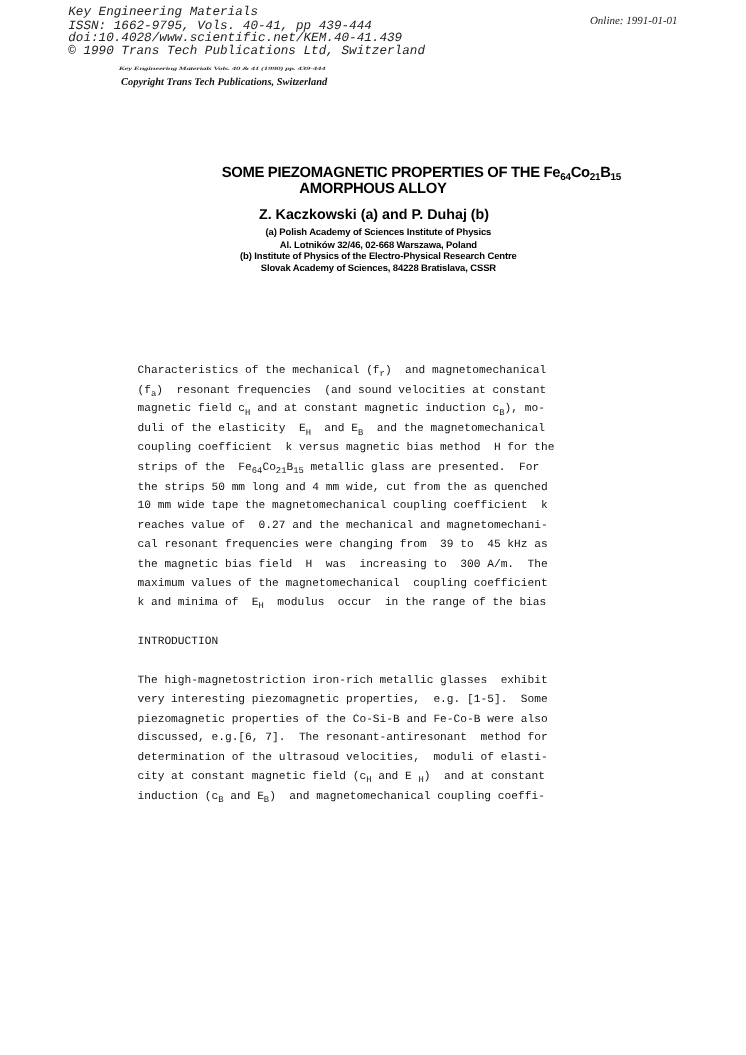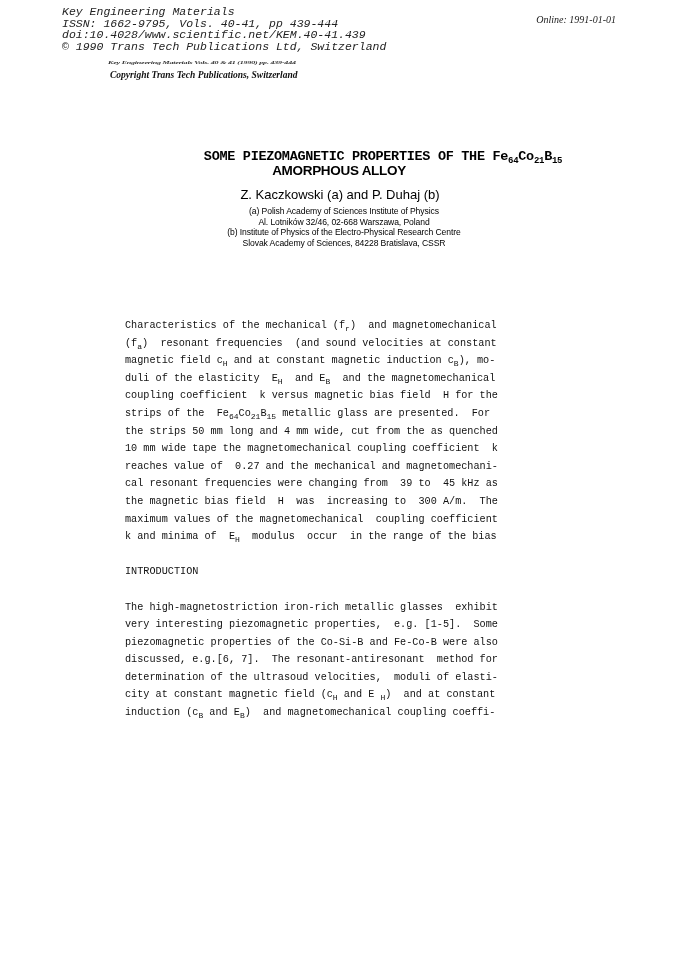--- a/index.html
+++ b/index.html
@@ -4,24 +4,24 @@
 <style>
   html, body { margin: 0; padding: 0; background: #ffffff; }
   body { width: 678px; height: 959px; position: relative; overflow: hidden; color: #111; }
   .hdr { position: absolute; left: 62px; top: 6px; font-family: Liberation Mono, monospace; font-style: italic; font-size: 11.5px; line-height: 11.6px; color: #222; }
   .hdr div { white-space: nowrap; }
   .online { position: absolute; right: 62px; top: 14px; font-family: "Liberation Serif", serif; font-style: italic; font-size: 10px; color: #222; }
   .garbled { position: absolute; left: 108px; top: 60px; font-family: "Liberation Serif", serif; font-style: italic; font-weight: bold; font-size: 8px; color: #333; transform: scaleY(0.55); transform-origin: top left; letter-spacing: -0.2px; white-space: nowrap; }
   .copyright { position: absolute; left: 110px; top: 70px; font-family: Liberation Serif, serif; font-style: italic; font-weight: bold; font-size: 9.5px; color: #111; white-space: nowrap; }
   .title { position: absolute; left: 0; width: 678px; top: 150px; text-align: center; font-family: "Liberation Sans", sans-serif; font-weight: bold; font-size: 13.5px; line-height: 14px; color: #000; letter-spacing: -0.3px; }
   .title sub { font-size: 9px; vertical-align: -3px; line-height: 0; }
-  .title .l1 { padding-left: 88px; font-family: Liberation Mono, monospace; }
-  .authors { position: absolute; left: 0; width: 678px; top: 187px; text-align: center; font-family: "Liberation Sans", sans-serif; font-size: 13px; color: #000; padding-left: 2px; box-sizing: border-box; }
-  .affil { position: absolute; left: 0; width: 678px; top: 206px; text-align: center; font-family: "Liberation Sans", sans-serif; font-size: 8.6px; line-height: 10.6px; color: #000; letter-spacing: -0.1px; padding-left: 10px; box-sizing: border-box; }
-  .body { position: absolute; left: 125px; top: 317px; width: 403px; font-family: "Liberation Mono", monospace; font-size: 10.2px; line-height: 17.6px; color: #111; }
+  .title .l1 { padding-left: 88px; }
+  .authors { position: absolute; left: 0; width: 678px; top: 187px; text-align: center; font-family: "Liberation Sans", sans-serif; font-size: 13px; color: #000; padding-left: 2px; box-sizing: border-box; font-weight: bold; }
+  .affil { position: absolute; left: 0; width: 678px; top: 206px; text-align: center; font-family: "Liberation Sans", sans-serif; font-size: 8.6px; line-height: 10.6px; color: #000; letter-spacing: -0.1px; padding-left: 10px; box-sizing: border-box; font-weight: bold; }
+  .body { position: absolute; left: 125px; top: 329px; width: 403px; font-family: "Liberation Mono", monospace; font-size: 10.2px; line-height: 17.6px; color: #111; }
   .body .ln { white-space: pre; height: 17.6px; }
   .body sub { font-size: 8px; vertical-align: -3px; line-height: 0; }
   .gap { height: 17.6px; }
 </style>
 </head>
 <body>
 
 <div class="hdr">
   <div>Key Engineering Materials</div>
   <div>ISSN: 1662-9795, Vols. 40-41, pp 439-444</div>
@@ -45,21 +45,21 @@
   <div>(b) Institute of Physics of the Electro-Physical Research Centre</div>
   <div>Slovak Academy of Sciences, 84228 Bratislava, CSSR</div>
 </div>
 
 <div class="body">
   <div>
     <div class="ln"><span>Characteristics of the mechanical (f</span><sub>r</sub><span>)  and magnetomechanical</span></div>
     <div class="ln"><span>(f</span><sub>a</sub><span>)  resonant frequencies  (and sound velocities at constant</span></div>
     <div class="ln"><span>magnetic field c</span><sub>H</sub><span> and at constant magnetic induction c</span><sub>B</sub><span>), mo-</span></div>
     <div class="ln"><span>duli of the elasticity  E</span><sub>H</sub><span>  and E</span><sub>B</sub><span>  and the magnetomechanical</span></div>
-    <div class="ln">coupling coefficient  k versus magnetic bias field  H for the</div>
+    <div class="ln">coupling coefficient  k versus magnetic bias method  H for the</div>
     <div class="ln"><span>strips of the  Fe</span><sub>64</sub><span>Co</span><sub>21</sub><span>B</span><sub>15</sub><span> metallic glass are presented.  For</span></div>
     <div class="ln">the strips 50 mm long and 4 mm wide, cut from the as quenched</div>
     <div class="ln">10 mm wide tape the magnetomechanical coupling coefficient  k</div>
     <div class="ln">reaches value of  0.27 and the mechanical and magnetomechani-</div>
     <div class="ln">cal resonant frequencies were changing from  39 to  45 kHz as</div>
     <div class="ln">the magnetic bias field  H  was  increasing to  300 A/m.  The</div>
     <div class="ln">maximum values of the magnetomechanical  coupling coefficient</div>
     <div class="ln"><span>k and minima of  E</span><sub>H</sub><span>  modulus  occur  in the range of the bias</span></div>
   </div>
   <div class="gap"></div>

